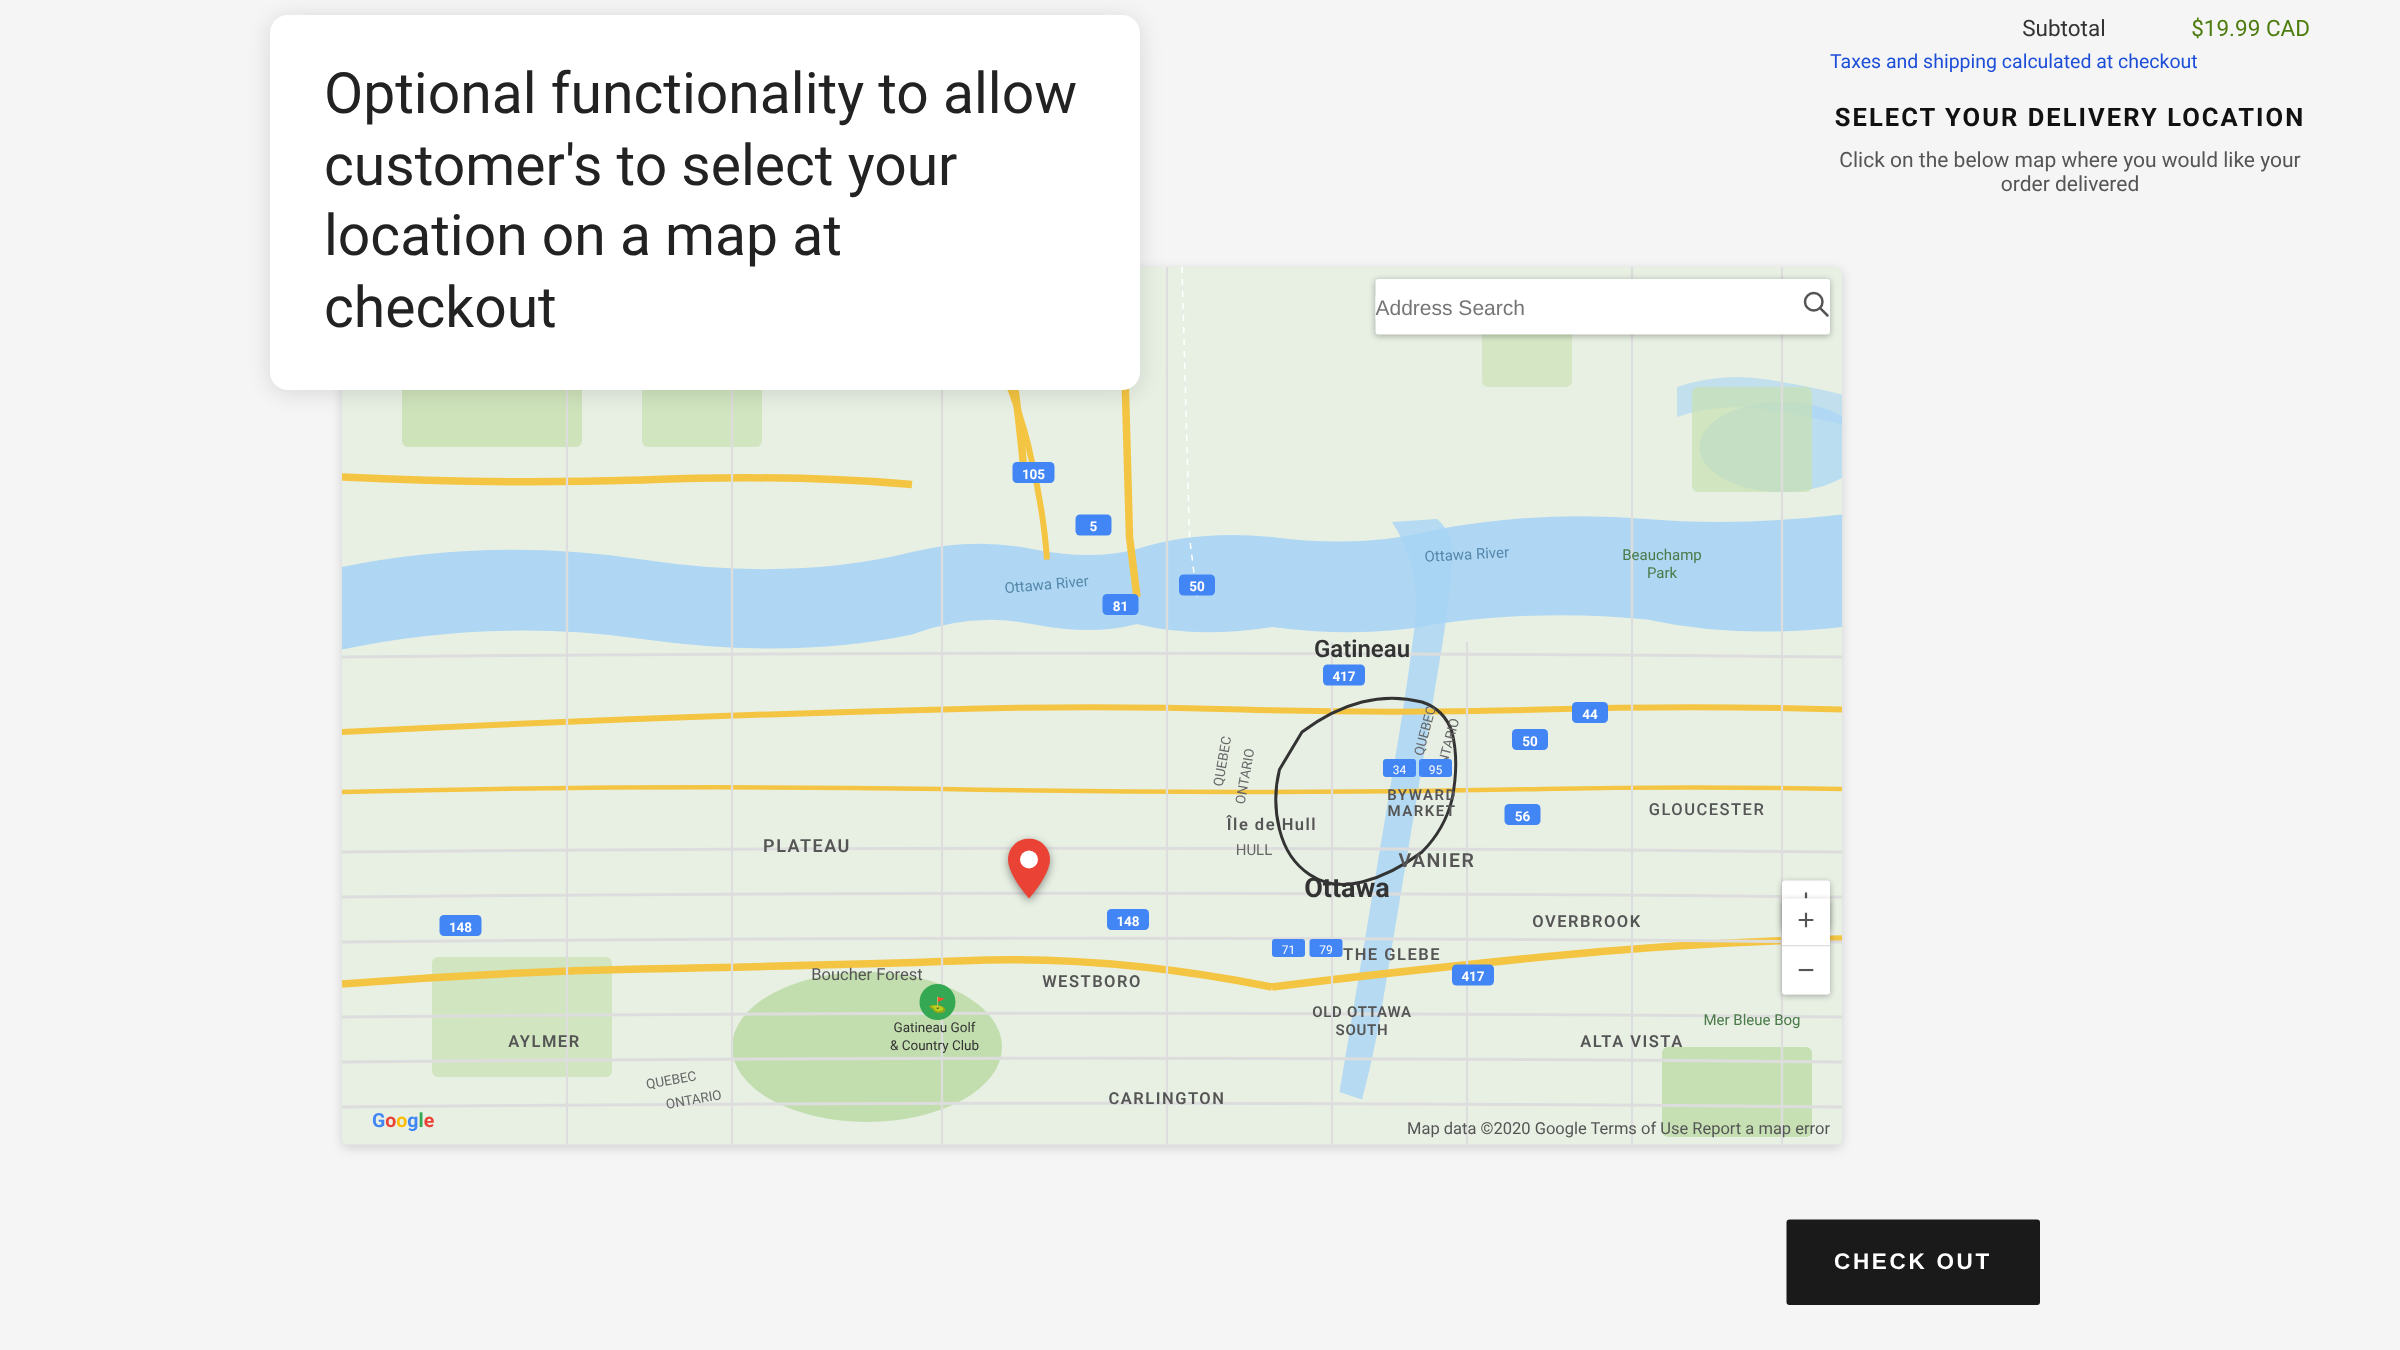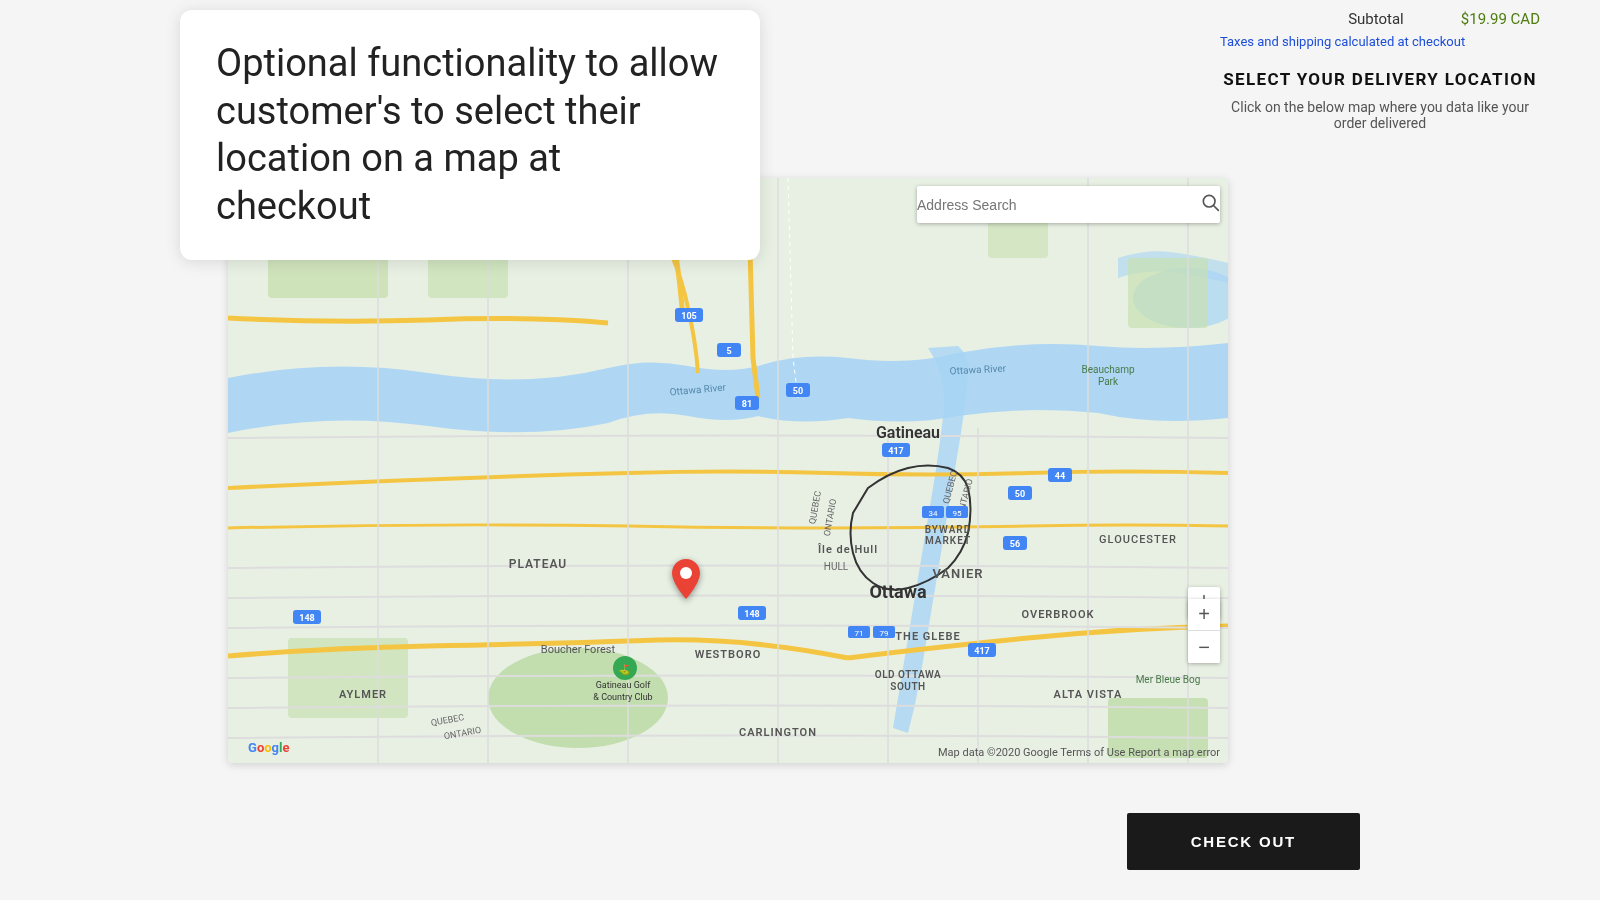--- a/index.html
+++ b/index.html
@@ -226,53 +226,53 @@
     }
 
     
     .checkout-btn {
       position: absolute;
       bottom: 30px;
       right: 240px;
       background: #1a1a1a;
       color: white;
       border: none;
-      padding: 20px 64px;
+      padding: 20px 32px;
       font-size: 15px;
       font-weight: 700;
       letter-spacing: 0.12em;
       cursor: pointer;
       border-radius: 2px;
     }
 
     
     .right-panel-full {
       position: absolute;
       top: 10px;
       right: 60px;
       width: 320px;
     }
   </style>
 </head>
 <body>
 
 <div class="callout-box">
-  <p>Optional functionality to allow customer's to select their location on a map at checkout</p>
+  <p>Optional functionality to allow customer's to select your location on a map at checkout</p>
 </div>
 
 <div class="right-panel-full">
   <div class="subtotal-row">
     <span class="subtotal-label">Subtotal</span>
     <span class="subtotal-amount">$19.99 CAD</span>
   </div>
   <div class="taxes-note">Taxes and shipping calculated at checkout</div>
 
   <div class="delivery-section">
     <div class="delivery-title">SELECT YOUR DELIVERY LOCATION</div>
-    <div class="delivery-subtitle">Click on the below map where you data like your order delivered</div>
+    <div class="delivery-subtitle">Click on the below map where you would like your order delivered</div>
   </div>
 </div>
 
 <div class="map-container">
 
   <svg class="map-svg" viewBox="0 0 1000 585" xmlns="http://www.w3.org/2000/svg">
 
     <rect width="1000" height="585" fill="#e8f0e4"></rect>
 
     <path d="M0,200 Q100,180 200,195 Q300,210 380,190 Q420,180 460,188 Q500,196 530,188 Q570,175 620,180 Q680,188 730,175 Q800,162 870,168 Q930,173 1000,165 L1000,240 Q930,248 870,235 Q800,228 730,238 Q680,248 620,240 Q570,248 530,238 Q500,246 460,238 Q420,230 380,245 Q300,262 200,248 Q100,234 0,255 Z" fill="#a8d4f5" opacity="0.9"></path>

